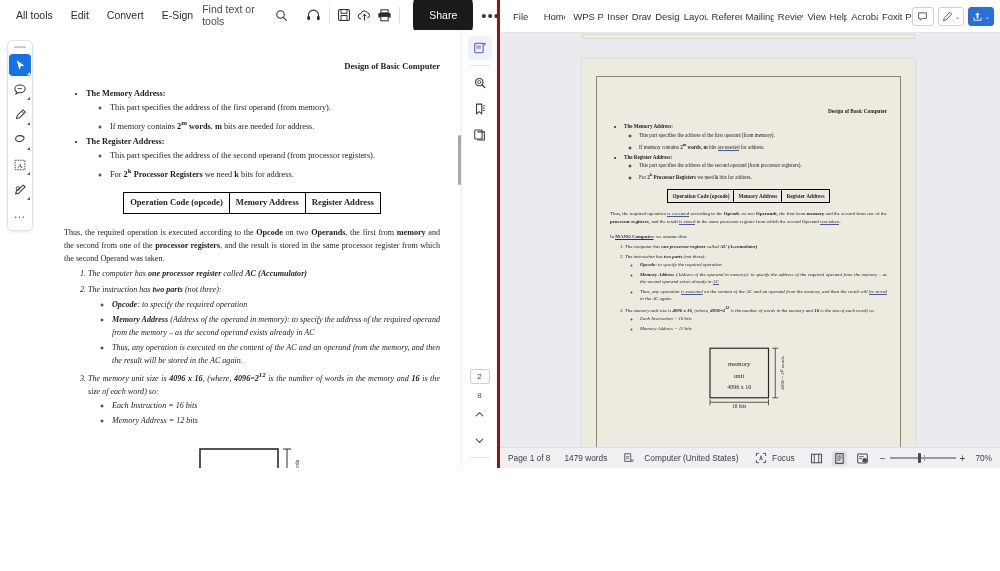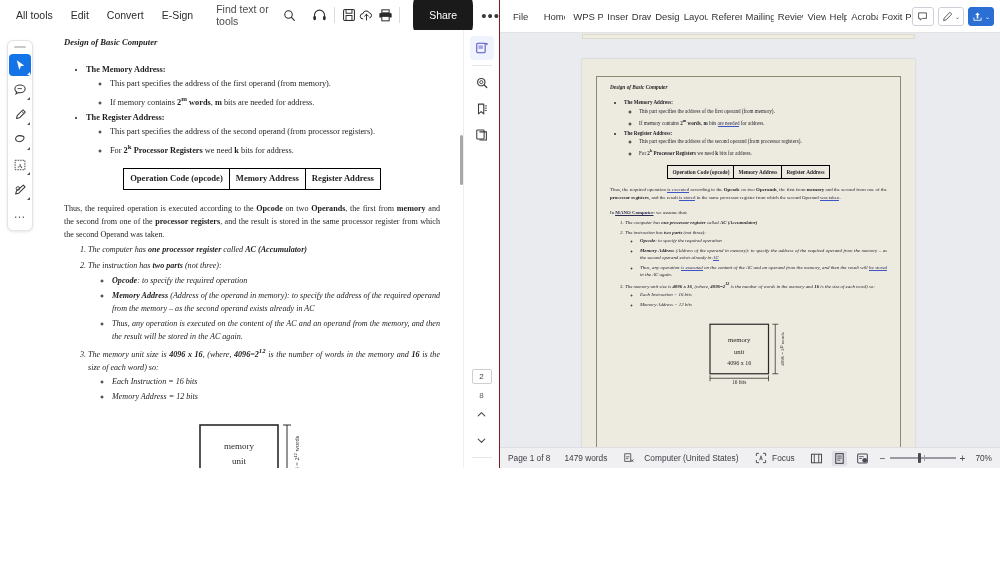--- a/index.html
+++ b/index.html
@@ -10,38 +10,38 @@
     background: #ffffff;
   }
   #root { position: relative; width: 1000px; height: 571px; display: flex; }
 
   
   #acrobat {
     position: relative;
     width: 500px; height: 468px;
     background: #ffffff;
     overflow: hidden;
-    border-right: 1px solid #7f1d1d;
+    border-right: 3px solid #7f1d1d;
   }
   .ac-topbar {
     height: 30px; width: 500px;
     display: flex; align-items: center;
     background: #ffffff;
     padding-left: 7px;
     gap: 0;
   }
   .ac-menu {
     font-size: 10.5px; color: #2c2c2c;
     padding: 3px 9px; border-radius: 4px;
     white-space: nowrap;
     cursor: default;
   }
   .ac-find {
     display: flex; align-items: center; gap: 6px;
-    margin-left: 14px;
+    margin-left: 0;
   }
   .ac-find-text { font-size: 10.5px; color: #4b4b4b; }
   .ac-icbtn {
     width: 24px; height: 24px;
     display: flex; align-items: center; justify-content: center;
     border-radius: 4px; cursor: default;
   }
   .ac-div { width: 1px; height: 16px; background: #dcdcdc; margin: 0 5px; }
   .ac-share {
     background: #1a1a1a; color: #fff;
@@ -86,22 +86,22 @@
     overflow: hidden;
   }
   .doc-body {
     font-family: "Liberation Serif", serif;
     color: #1d1d1d;
     padding: 6px 24px 0 24px;
     font-size: 8.1px;
     line-height: 1.62;
   }
   .doc-hdr {
-    text-align: left; font-style: italic; font-weight: bold;
-    font-size: 8.6px; margin-bottom: 13px; color: #1d1d1d;
+    text-align: right; font-weight: bold;
+    font-size: 8.6px; margin-bottom: 13px; color: #1d1d1d; margin-top: 24px;
   }
   ul.l1 { list-style: disc; margin: 0 0 0 22px; }
   ul.l1 > li { margin-bottom: 2px; font-weight: bold; font-size: 8.3px; }
   ul.l2 { list-style: circle; margin: 1px 0 2px 24px; font-weight: normal; }
   ul.l2 > li { margin-bottom: 2px; font-weight: normal; text-align: justify; }
   ol.n1 { margin: 2px 0 0 24px; font-style: italic; }
   ol.n1 > li { margin-bottom: 3px; text-align: justify; }
   .para { text-align: justify; margin: 12px 0 0 0; }
   .ins { margin-top: 13px; }
   b, strong { font-weight: bold; }

